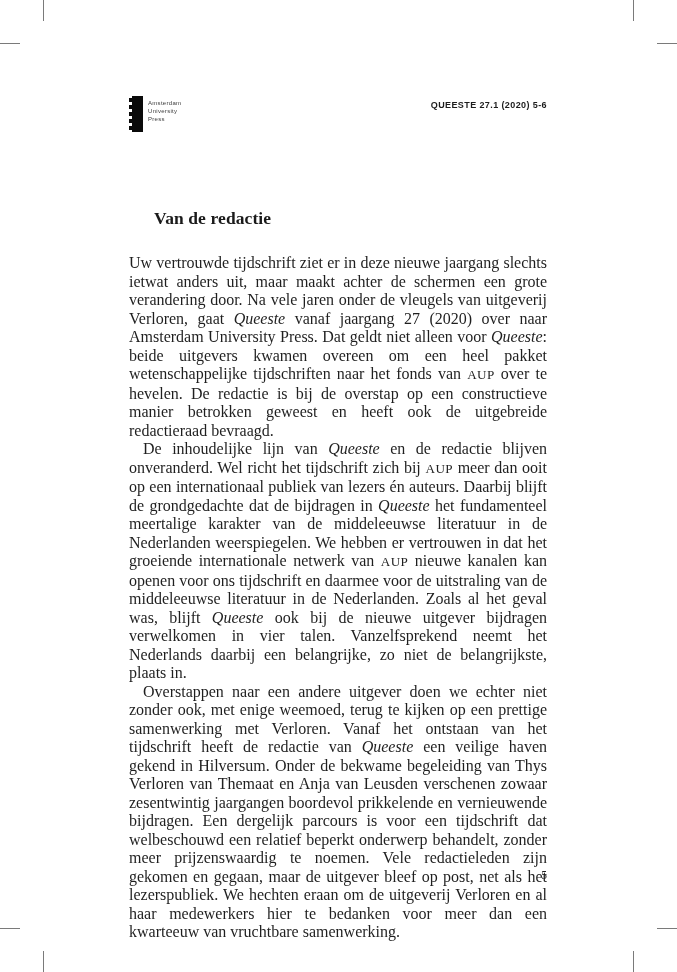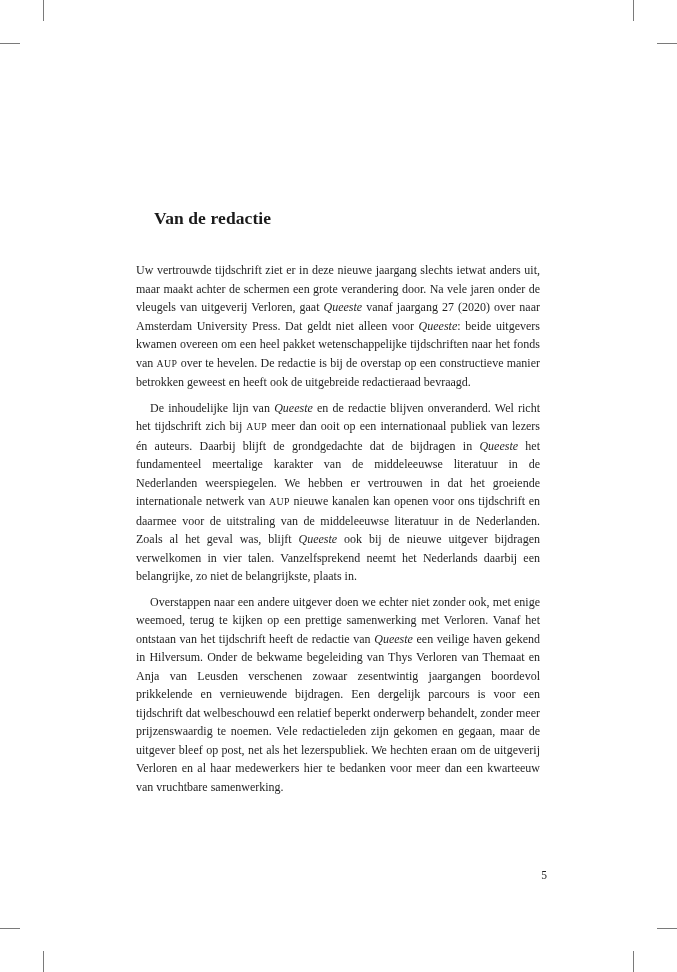--- a/index.html
+++ b/index.html
@@ -80,22 +80,22 @@
   }
 
   
   .body-block {
     position: absolute;
     left: 129px;
     top: 254px;
     width: 418px;
   }
   .body-block p {
-    margin: 7px;
-    font-size: 12px;
+    margin: 0;
+    font-size: 16px;
     line-height: 18.5px;
     text-align: justify;
     color: #1f1f1f;
   }
   .body-block p.indent { text-indent: 14px; }
   .body-block i { font-style: italic; }
   .body-block .sc {
     font-size: 0.82em;
     letter-spacing: 0.4px;
   }
@@ -118,20 +118,38 @@
 
   <div class="crop v tl-v"></div>
   <div class="crop h tl-h"></div>
   <div class="crop v tr-v"></div>
   <div class="crop h tr-h"></div>
   <div class="crop v bl-v"></div>
   <div class="crop h bl-h"></div>
   <div class="crop v br-v"></div>
   <div class="crop h br-h"></div>
 
+  <div class="header-row">
+    <div class="publisher-logo">
+      <svg class="logo-mark" width="14" height="36" viewBox="0 0 14 36" aria-hidden="true">
+        <rect x="3" y="0" width="11" height="36" fill="#0a0a0a"></rect>
+        <rect x="0" y="2" width="4" height="4" fill="#0a0a0a"></rect>
+        <rect x="0" y="9" width="4" height="4" fill="#0a0a0a"></rect>
+        <rect x="0" y="16" width="4" height="4" fill="#0a0a0a"></rect>
+        <rect x="0" y="23" width="4" height="4" fill="#0a0a0a"></rect>
+        <rect x="0" y="30" width="4" height="4" fill="#0a0a0a"></rect>
+      </svg>
+      <div class="logo-text">
+        <div>Amsterdam</div>
+        <div>University</div>
+        <div>Press</div>
+      </div>
+    </div>
+    <div class="journal-ref">QUEESTE 27.1 (2020) 5-6</div>
+  </div>
 
   <h1 class="page-title">Van de redactie</h1>
 
   <div class="body-block">
       <p><span>Uw vertrouwde tijdschrift ziet er in deze nieuwe jaargang slechts ietwat anders uit, maar maakt achter de schermen een grote verandering door. Na vele jaren onder de vleugels van uitgeverij Verloren, gaat </span><i>Queeste</i><span> vanaf jaargang 27 (2020) over naar Amsterdam University Press. Dat geldt niet alleen voor </span><i>Queeste</i><span>: beide uitgevers kwamen overeen om een heel pakket wetenschappelijke tijdschriften naar het fonds van </span><span class="sc">AUP</span><span> over te hevelen. De redactie is bij de overstap op een constructieve manier betrokken geweest en heeft ook de uitgebreide redactieraad bevraagd.</span></p>
       <p class="indent"><span>De inhoudelijke lijn van </span><i>Queeste</i><span> en de redactie blijven onveranderd. Wel richt het tijdschrift zich bij </span><span class="sc">AUP</span><span> meer dan ooit op een internationaal publiek van lezers én auteurs. Daarbij blijft de grondgedachte dat de bijdragen in </span><i>Queeste</i><span> het fundamenteel meertalige karakter van de middeleeuwse literatuur in de Nederlanden weerspiegelen. We hebben er vertrouwen in dat het groeiende internationale netwerk van </span><span class="sc">AUP</span><span> nieuwe kanalen kan openen voor ons tijdschrift en daarmee voor de uitstraling van de middeleeuwse literatuur in de Nederlanden. Zoals al het geval was, blijft </span><i>Queeste</i><span> ook bij de nieuwe uitgever bijdragen verwelkomen in vier talen. Vanzelfsprekend neemt het Nederlands daarbij een belangrijke, zo niet de belangrijkste, plaats in.</span></p>
       <p class="indent"><span>Overstappen naar een andere uitgever doen we echter niet zonder ook, met enige weemoed, terug te kijken op een prettige samenwerking met Verloren. Vanaf het ontstaan van het tijdschrift heeft de redactie van </span><i>Queeste</i><span> een veilige haven gekend in Hilversum. Onder de bekwame begeleiding van Thys Verloren van Themaat en Anja van Leusden verschenen zowaar zesentwintig jaargangen boordevol prikkelende en vernieuwende bijdragen. Een dergelijk parcours is voor een tijdschrift dat welbeschouwd een relatief beperkt onderwerp behandelt, zonder meer prijzenswaardig te noemen. Vele redactieleden zijn gekomen en gegaan, maar de uitgever bleef op post, net als het lezerspubliek. We hechten eraan om de uitgeverij Verloren en al haar medewerkers hier te bedanken voor meer dan een kwarteeuw van vruchtbare samenwerking.</span></p>
     </div>
 
   <div class="page-number">5</div>

